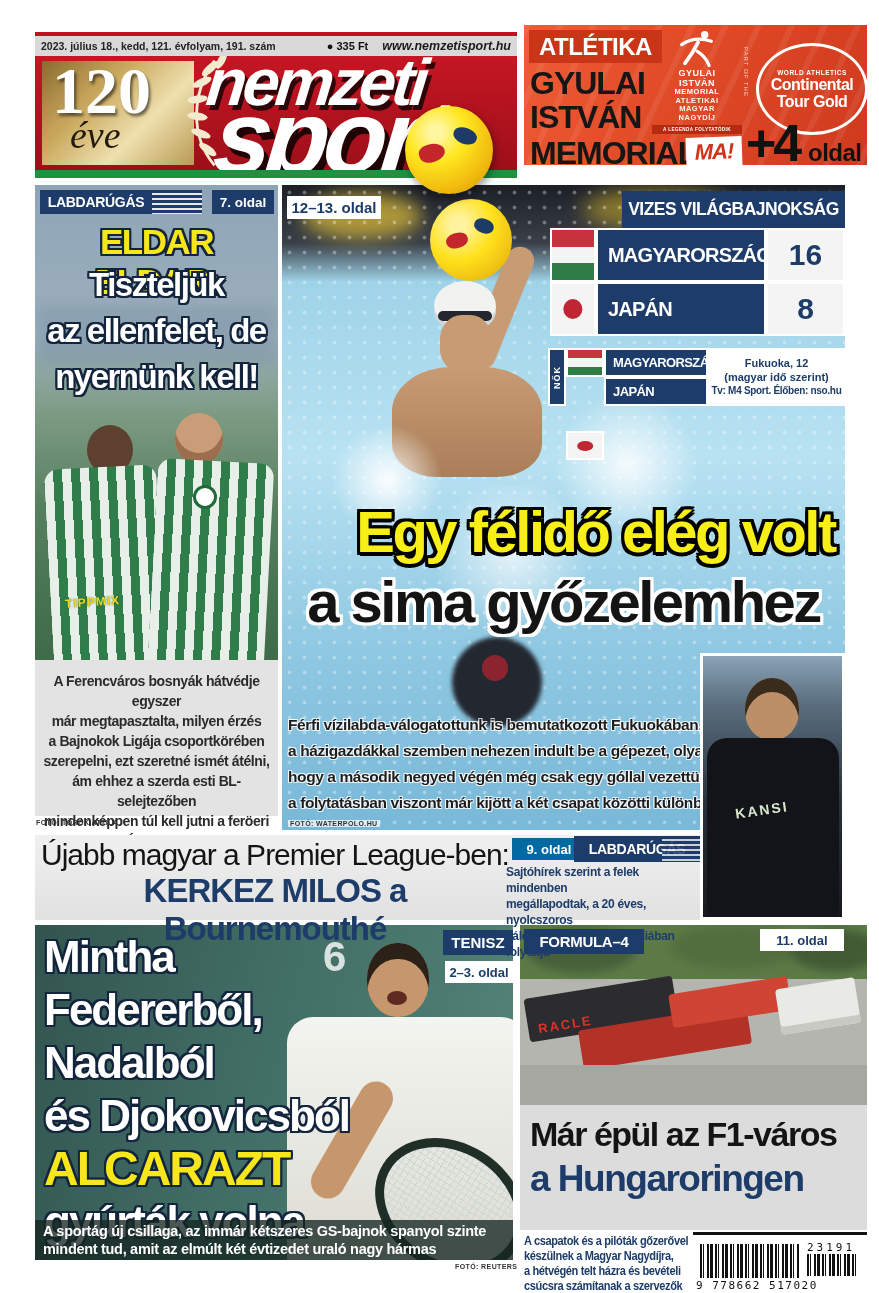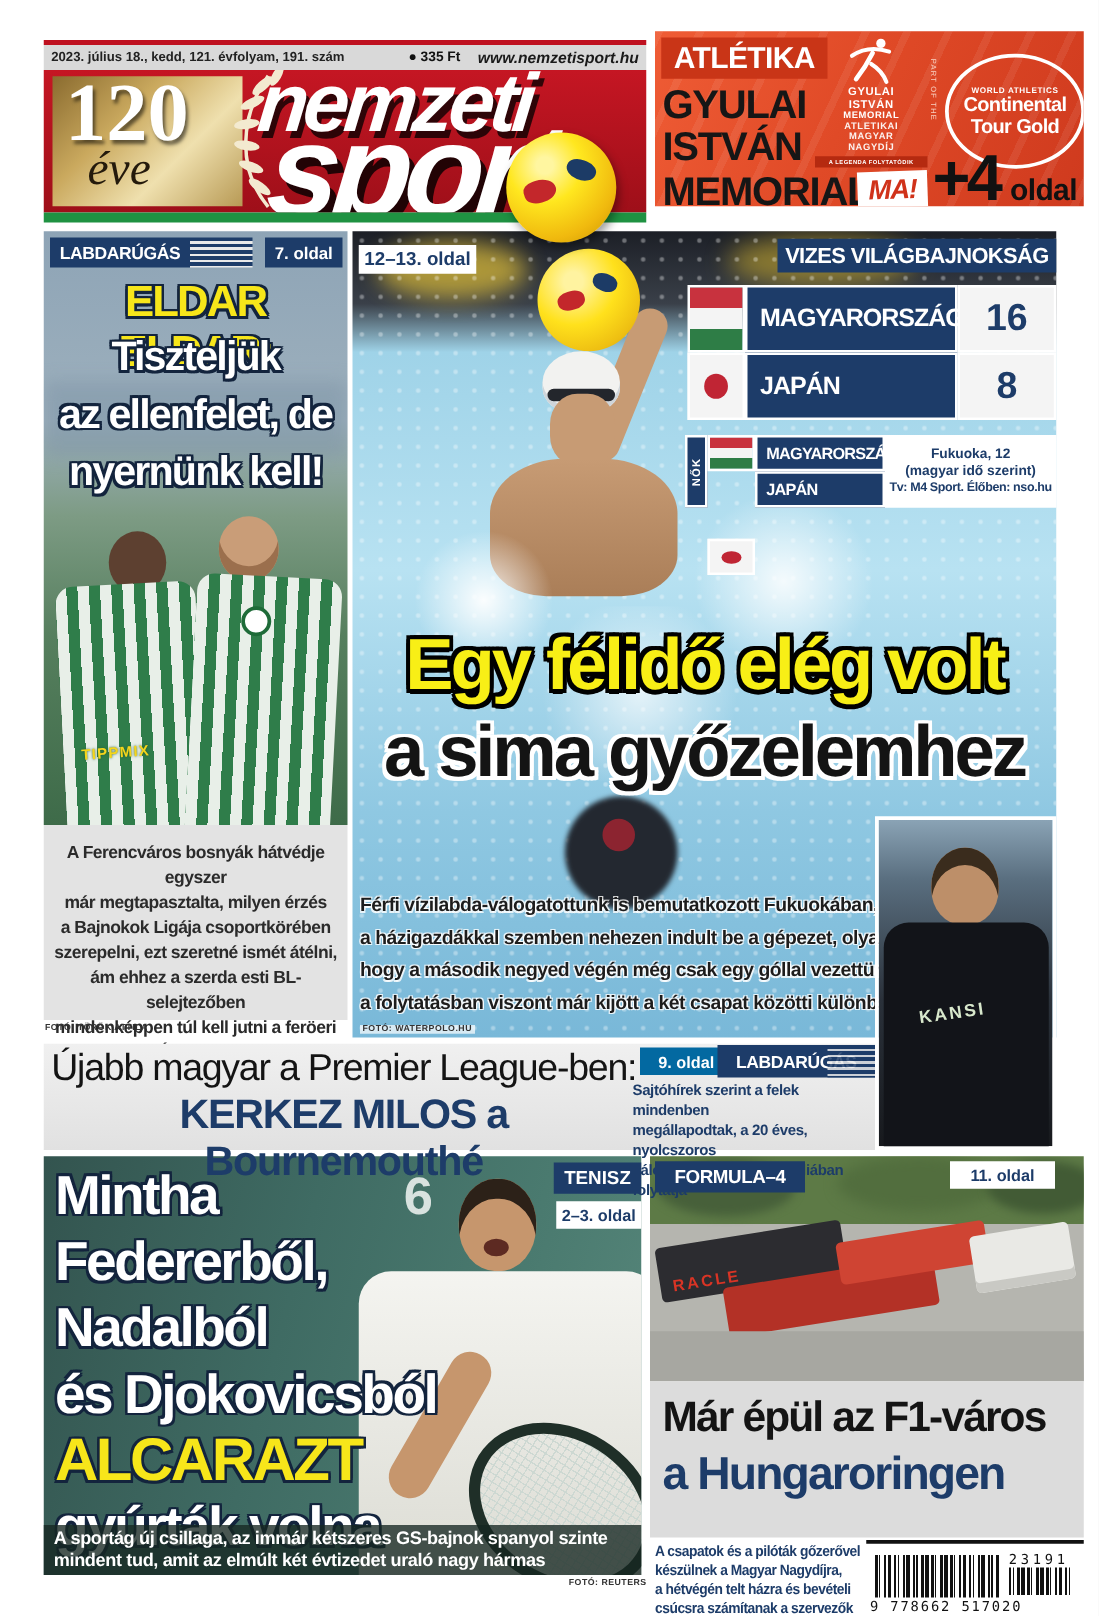--- a/index.html
+++ b/index.html
@@ -148,21 +148,21 @@
     <div class="abs" style="left:110px;top:182px;width:150px;height:110px;border-radius:40% 40% 30% 30%;background:linear-gradient(180deg,#c79b74,#aa7e58);"></div>
     <div class="abs" style="left:40px;top:240px;width:130px;height:110px;background:radial-gradient(circle,rgba(255,255,255,.95),transparent 65%);"></div>
     <div class="abs" style="left:260px;top:210px;width:170px;height:140px;background:radial-gradient(circle,rgba(255,255,255,.85),transparent 65%);"></div>
     <div class="abs" style="left:120px;top:300px;width:220px;height:140px;background:radial-gradient(circle,rgba(255,255,255,.7),transparent 60%);"></div>
     <div class="abs" style="left:170px;top:452px;width:90px;height:90px;border-radius:50%;background:#232830;filter:blur(2px);"></div>
     <div class="abs" style="left:200px;top:470px;width:26px;height:26px;border-radius:50%;background:#8c2430;"></div>
   </div>
   <div class="abs flex whitebox" style="left:287px;top:196px;width:94px;height:23px;">
     <span style="font-size:15px;font-weight:bold;">12–13. oldal</span>
   </div>
-  <div class="abs flex navybg" style="left:622px;top:191px;width:223px;height:27px;">
+  <div class="abs flex navybg" style="left:622px;top:191px;width:223px;height:37px;">
     <span style="font-size:17.5px;font-weight:bold;letter-spacing:-.5px;">VIZES VILÁGBAJNOKSÁG</span>
   </div>
 
   <div class="abs scoretile hunflag" style="left:550px;top:228px;width:46px;height:54px;"></div>
   <div class="abs scoretile navybg" style="left:596px;top:228px;width:170px;height:54px;display:flex;align-items:center;padding-left:10px;box-sizing:border-box;">
     <span style="font-size:20px;font-weight:bold;letter-spacing:-.8px;">MAGYARORSZÁG</span>
   </div>
   <div class="abs scoretile flex" style="left:766px;top:228px;width:79px;height:54px;background:#f4f4f4;">
     <span style="font-size:30px;font-weight:bold;color:#1d3c69;">16</span>
   </div>
@@ -184,21 +184,21 @@
   </div>
   <div class="abs scoretile navybg" style="left:604px;top:377px;width:104px;height:29px;display:flex;align-items:center;padding-left:7px;box-sizing:border-box;">
     <span style="font-size:13px;font-weight:bold;letter-spacing:-.6px;">JAPÁN</span>
   </div>
   <div class="abs scoretile" style="left:708px;top:348px;width:137px;height:58px;background:#fff;display:flex;flex-direction:column;align-items:center;justify-content:center;color:#1d3c69;text-align:center;">
     <span style="font-size:11px;font-weight:bold;line-height:14px;">Fukuoka, 12</span>
     <span style="font-size:11px;font-weight:bold;line-height:14px;">(magyar idő szerint)</span>
     <span style="font-size:10px;font-weight:bold;line-height:14px;letter-spacing:-.3px;">Tv: M4 Sport. Élőben: nso.hu</span>
   </div>
 
-  <div class="abs outline-black" style="left:282px;top:498px;width:563px;text-align:center;font-size:58px;font-weight:bold;letter-spacing:-2.5px;color:#f8ef16;z-index:4;">
+  <div class="abs outline-black" style="left:282px;top:498px;width:563px;text-align:center;font-size:58px;font-weight:bold;letter-spacing:-2.5px;color:#f8ef16;z-index:4;padding-left:32px;">
     <span>Egy félidő elég volt</span>
   </div>
   <div class="abs outline-white" style="left:282px;top:568px;width:563px;text-align:center;font-size:58px;font-weight:bold;letter-spacing:-2.5px;color:#141414;z-index:4;">
     <span>a sima győzelemhez</span>
   </div>
   <div class="abs glow-white" style="left:288px;top:712px;width:470px;font-size:15.5px;font-weight:bold;letter-spacing:-.4px;line-height:26px;color:#1d1d1d;z-index:4;">
     <div>Férfi vízilabda-válogatottunk is bemutatkozott Fukuokában,</div>
     <div>a házigazdákkal szemben nehezen indult be a gépezet, olyannyira,</div>
     <div>hogy a második negyed végén még csak egy góllal vezettünk,</div>
     <div>a folytatásban viszont már kijött a két csapat közötti különbség</div>

